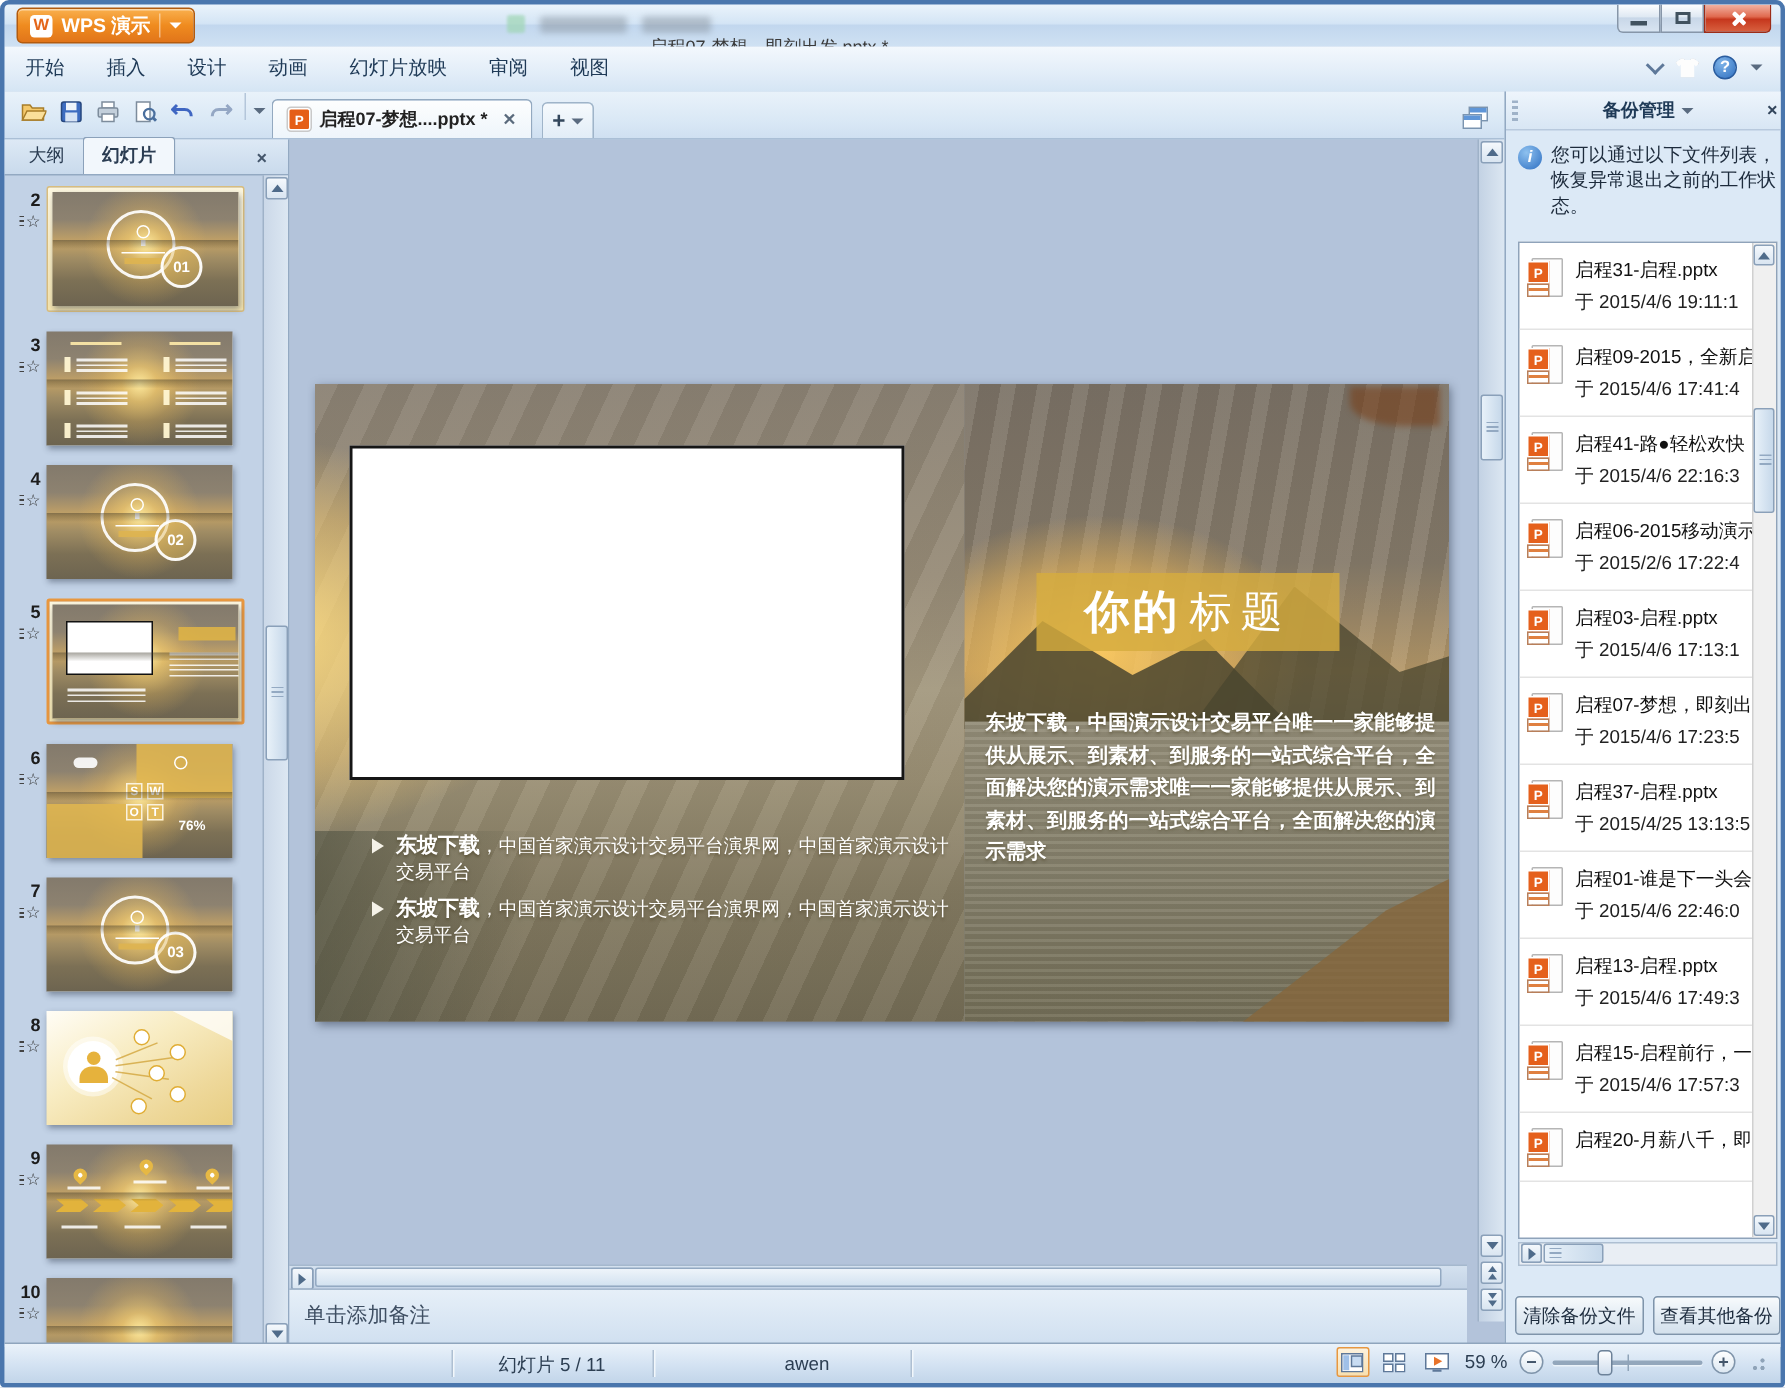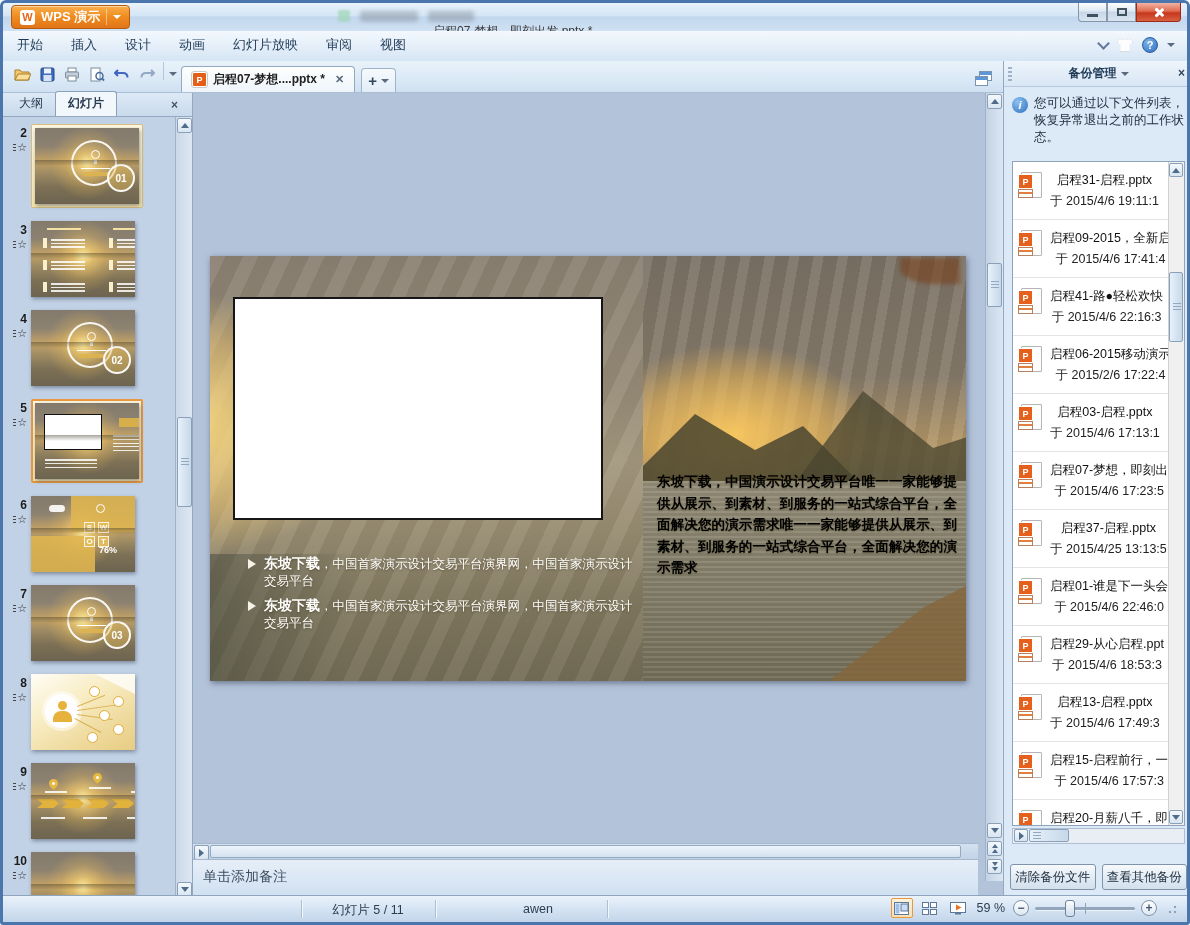--- a/index.html
+++ b/index.html
@@ -72,21 +72,21 @@
   .lp-tab { padding:3px 12px 4px; font-size:12px; color:#2a3c52; }
   .lp-tab.active { background:#f2f7fc; border:1px solid #8ba1ba; border-bottom:none; border-radius:3px 3px 0 0; font-weight:bold; }
   .lp-x { position:absolute; right:14px; bottom:4px; color:#44566b; font-weight:bold; font-size:12px; }
   .thumbarea { position:absolute; left:0; top:24px; width:170px; bottom:0; overflow:hidden; padding:7px 0 0 2px; }
   .thumb-row { display:flex; margin-bottom:13px; }
   .numcol { width:26px; text-align:right; padding:2px 4px 0 0; }
   .num { font-size:12px; font-weight:bold; color:#1c1c1c; }
   .star { font-size:11px; color:#333; display:block; margin-top:1px; }
   .star::before { content:""; display:inline-block; width:3px; height:8px; margin-right:1px;
     background:repeating-linear-gradient(#444 0 1px, transparent 1px 3px); vertical-align:middle; }
-  .th { position:relative; width:104px; height:76px; overflow:hidden; box-shadow:1px 2px 4px rgba(40,50,70,.45); }
+  .th { position:relative; width:124px; height:76px; overflow:hidden; box-shadow:1px 2px 4px rgba(40,50,70,.45); }
   .sel-frame { padding:3px; background:linear-gradient(#fdf7e0,#f5e5af); border:1px solid #d9bd7e; border-radius:2px; }
   .sel-frame.current { border:2px solid #e8973f; padding:2px; }
 
   .ph-bg { background:
     radial-gradient(circle at 50% 46%, rgba(255,236,160,.95) 0%, rgba(252,210,110,.6) 16%, rgba(240,190,90,.28) 34%, rgba(0,0,0,0) 55%),
     linear-gradient(180deg,#837a6c 0%, #8d8270 24%, #c3a266 44%, #a18d64 58%, #7c7055 78%, #6d6450 100%); }
   .ph-bg::after { content:""; position:absolute; left:0; top:42%; width:100%; height:8%;
     background:linear-gradient(rgba(60,55,40,.45), rgba(60,55,40,0)); }
 
   .motif-circle { position:absolute; left:36px; top:12px; width:46px; height:46px; border:2px solid rgba(255,255,255,.92); border-radius:50%; }
@@ -176,42 +176,42 @@
   .img-placeholder { position:absolute; left:23px; top:41px; width:370px; height:223px; background:#fff; border:2px solid #161616; }
   .sl-bullets { position:absolute; left:38px; top:299px; width:390px; color:#fff; }
   .sl-bullet { display:flex; margin-bottom:7px; text-shadow:0 1px 2px rgba(60,50,20,.5); }
   .bullet-arrow { width:0; height:0; border-top:5px solid transparent; border-bottom:5px solid transparent; border-left:8px solid #f5f2e8; margin:4px 8px 0 0; flex:none; }
   .sl-bullet .txt { font-size:12.5px; line-height:17px; }
   .sl-bullet .lead { font-size:14px; font-weight:bold; }
   .titlebox { position:absolute; left:481px; top:126px; width:202px; height:52px; background:rgba(214,172,62,.82);
     display:flex; align-items:center; justify-content:center; color:#fff; }
   .titlebox .b { font-size:30px; font-weight:bold; letter-spacing:2px; }
   .titlebox .l { font-size:28px; font-weight:300; letter-spacing:6px; margin-left:6px; }
-  .sl-par { position:absolute; left:447px; top:215px; width:300px; color:#000000; font-size:13.5px; line-height:21.5px;
+  .sl-par { position:absolute; left:447px; top:215px; width:300px; color:#ffffff; font-size:13.5px; line-height:21.5px;
     text-align:justify; font-weight:bold; text-shadow:0 1px 2px rgba(60,50,20,.45); }
 
   .vscroll { position:absolute; right:0; top:0; width:18px; height:788px; background:linear-gradient(90deg,#c3d2e4,#dce7f2); border-left:1px solid #9fb2c8; }
   .hscroll { position:absolute; left:0; top:750px; width:785px; height:16px; background:linear-gradient(#d4e1ef,#c3d3e6); border-top:1px solid #a5b8cd; }
   .hs-track { position:absolute; left:17px; right:17px; top:1px; height:13px; background:linear-gradient(#eef4fa,#d3e2f0); border:1px solid #93a9c2; border-radius:2px; }
   .notes { position:absolute; left:0; top:766px; width:785px; height:39px; background:linear-gradient(#e6eff8,#cfdfF0);
     background:linear-gradient(#e6eff8,#cfdff0); border-top:1px solid #a5b8cd; color:#3f4f63; font-size:14px; padding:8px 0 0 10px; }
 
   
   .rightpanel { position:absolute; left:1000px; top:58px; width:190px; height:837px; background:#dce9f6; border-left:1px solid #93a9c2; }
   .rp-header { position:relative; height:26px; display:flex; align-items:center; justify-content:center; gap:4px;
     background:linear-gradient(#eef5fc,#d8e6f4); border-bottom:1px solid #b8c9dd; font-weight:bold; color:#1f3click a57; }
   .rp-header { color:#1f3a57; }
   .grip-dots { position:absolute; left:4px; top:6px; width:4px; height:14px;
     background:repeating-linear-gradient(#9fb2c8 0 2px, transparent 2px 4px); }
   .rp-x { position:absolute; right:8px; top:5px; font-weight:bold; color:#33455c; }
   .rp-info { display:flex; gap:6px; padding:8px 8px 6px 8px; color:#1d2b3c; font-size:12.5px; line-height:17px; }
   .info-ico { flex:none; width:16px; height:16px; border-radius:50%; background:radial-gradient(circle at 35% 30%, #8ec1ef, #2e6fc2);
     color:#fff; font-weight:bold; font-size:11px; font-style:italic; display:flex; align-items:center; justify-content:center; margin-top:2px; }
   .filelist { position:absolute; left:8px; right:8px; top:100px; bottom:72px; background:#fff; border:1px solid #8fa3ba; overflow:hidden; }
-  .fitem { position:relative; display:flex; gap:8px; padding:10px 2px 9px 8px; border-bottom:1px solid #e3e3e3;text-align:center; }
+  .fitem { position:relative; display:flex; gap:8px; padding:10px 2px 9px 8px; border-bottom:1px solid #e3e3e3; }
   .file-ico { flex:none; position:relative; width:21px; height:26px; background:#fdfdfd; border:1px solid #b5b5b5; border-radius:1px; }
   .file-ico::before { content:"P"; position:absolute; left:-4px; top:1px; width:13px; height:13px; background:#e5601c; border:1px solid #fff;
     color:#fff; font-size:9px; font-weight:bold; display:flex; align-items:center; justify-content:center; }
   .file-ico::after { content:""; position:absolute; left:-4px; top:16px; width:13px; height:7px; background:#fff; border:1px solid #b87f5a;
     background:linear-gradient(#fff 0 2px, #e08040 2px 4px, #fff 4px); }
   .fmeta { overflow:hidden; white-space:nowrap; }
   .fname { color:#111; font-size:12.5px; margin-bottom:4px; }
   .ftime { color:#222; font-size:12.5px; }
   .fl-vscroll { position:absolute; right:0; top:0; width:16px; height:100%; background:#f0f0f0; border-left:1px solid #d0d0d0; }
   .fl-hscroll { position:absolute; left:8px; right:8px; bottom:54px; height:16px; background:#e9eef4; border:1px solid #aebfd2; }
@@ -542,20 +542,24 @@
         <div class="sl-bullets">
           <div class="sl-bullet">
             <span class="bullet-arrow"></span>
             <span class="txt"><span class="lead">东坡下载</span><span>，中国首家演示设计交易平台演界网，中国首家演示设计交易平台</span></span>
           </div>
           <div class="sl-bullet">
             <span class="bullet-arrow"></span>
             <span class="txt"><span class="lead">东坡下载</span><span>，中国首家演示设计交易平台演界网，中国首家演示设计交易平台</span></span>
           </div>
         </div>
+        <div class="titlebox">
+          <span class="b">你的</span>
+          <span class="l">标题</span>
+        </div>
         <div class="sl-par">东坡下载，中国演示设计交易平台唯一一家能够提供从展示、到素材、到服务的一站式综合平台，全面解决您的演示需求唯一一家能够提供从展示、到素材、到服务的一站式综合平台，全面解决您的演示需求</div>
       </div>
     </div>
 
     <div class="hscroll">
       <div class="sc-btn" style="left:1px;top:1px">
           <span class="tri-l"></span>
         </div>
       <div class="hs-track"></div>
       <div class="sc-btn" style="right:1px;top:1px">
@@ -649,27 +653,20 @@
         <span class="fmeta">
             <div class="fname">启程37-启程.pptx</div>
             <div class="ftime">于 2015/4/25 13:13:5</div>
           </span>
       </div>
       <div class="fitem">
         <span class="file-ico"></span>
         <span class="fmeta">
             <div class="fname">启程01-谁是下一头会</div>
             <div class="ftime">于 2015/4/6 22:46:0</div>
-          </span>
-      </div>
-      <div class="fitem">
-        <span class="file-ico"></span>
-        <span class="fmeta">
-            <div class="fname">启程29-从心启程.ppt</div>
-            <div class="ftime">于 2015/4/6 18:53:3</div>
           </span>
       </div>
       <div class="fitem">
         <span class="file-ico"></span>
         <span class="fmeta">
             <div class="fname">启程13-启程.pptx</div>
             <div class="ftime">于 2015/4/6 17:49:3</div>
           </span>
       </div>
       <div class="fitem">

